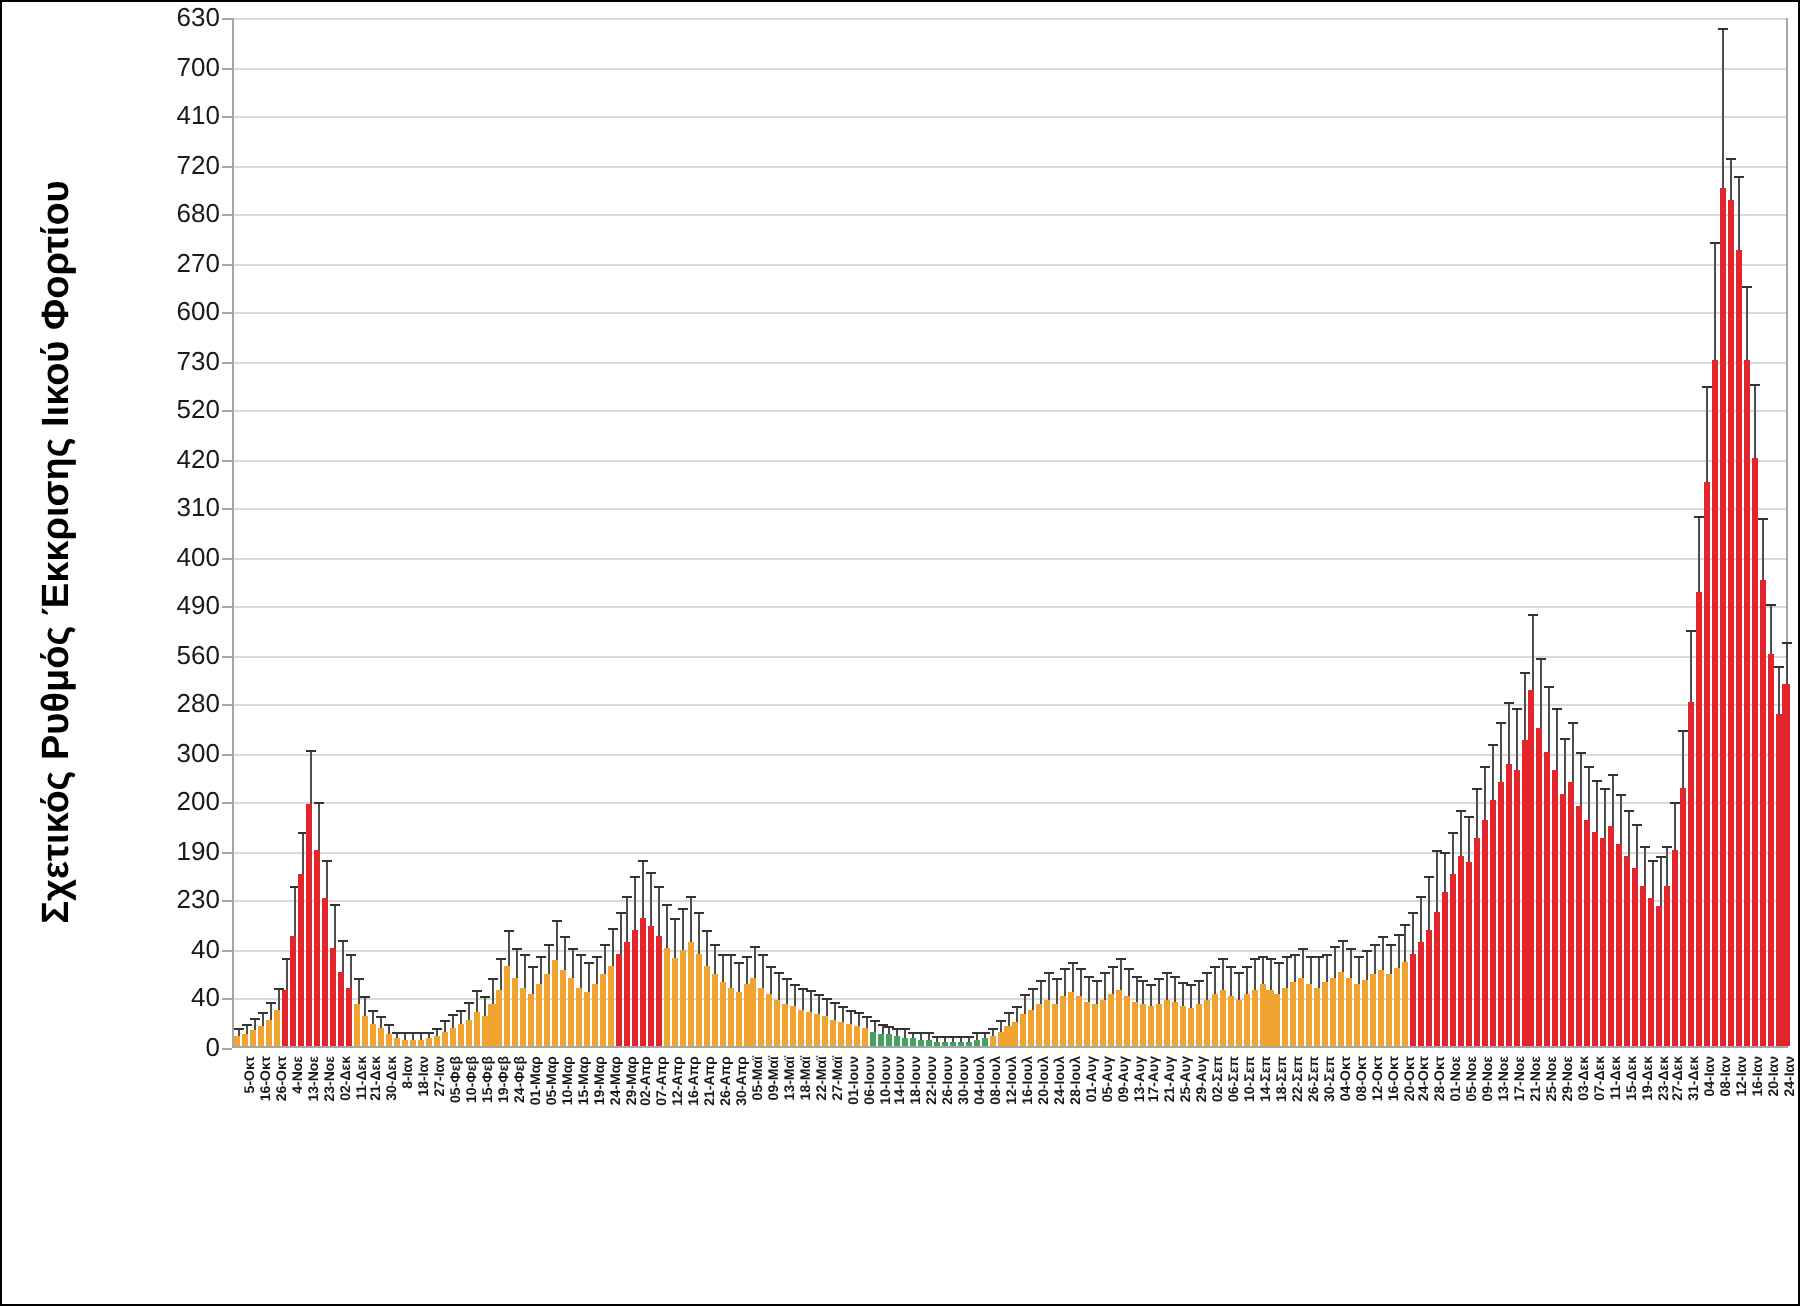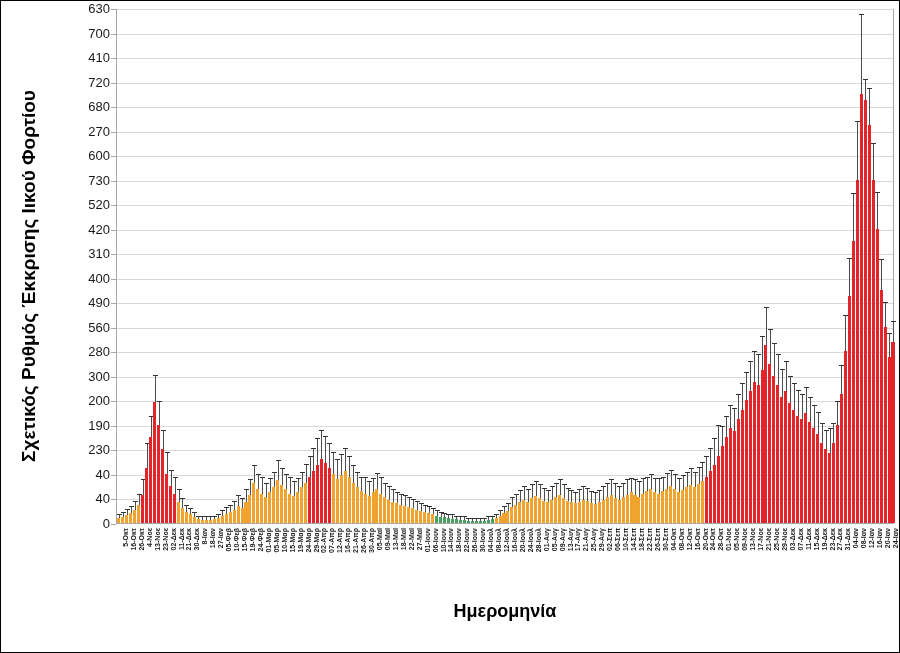--- a/index.html
+++ b/index.html
@@ -965,14 +965,13 @@
       <div class="xtick-label" style="left: 827.536px; top: 527px;">23-Δεκ</div>
       <div class="xtick-label" style="left: 835.474px; top: 527px;">27-Δεκ</div>
       <div class="xtick-label" style="left: 843.413px; top: 527px;">31-Δεκ</div>
       <div class="xtick-label" style="left: 851.352px; top: 527px;">04-Ιαν</div>
       <div class="xtick-label" style="left: 859.291px; top: 527px;">08-Ιαν</div>
       <div class="xtick-label" style="left: 867.23px; top: 527px;">12-Ιαν</div>
       <div class="xtick-label" style="left: 875.168px; top: 527px;">16-Ιαν</div>
       <div class="xtick-label" style="left: 883.107px; top: 527px;">20-Ιαν</div>
       <div class="xtick-label" style="left: 891.046px; top: 527px;">24-Ιαν</div>
     </div>
-  <div id="x-title">Ημερομηνία</div>
 </div>
 
 </body></html>

